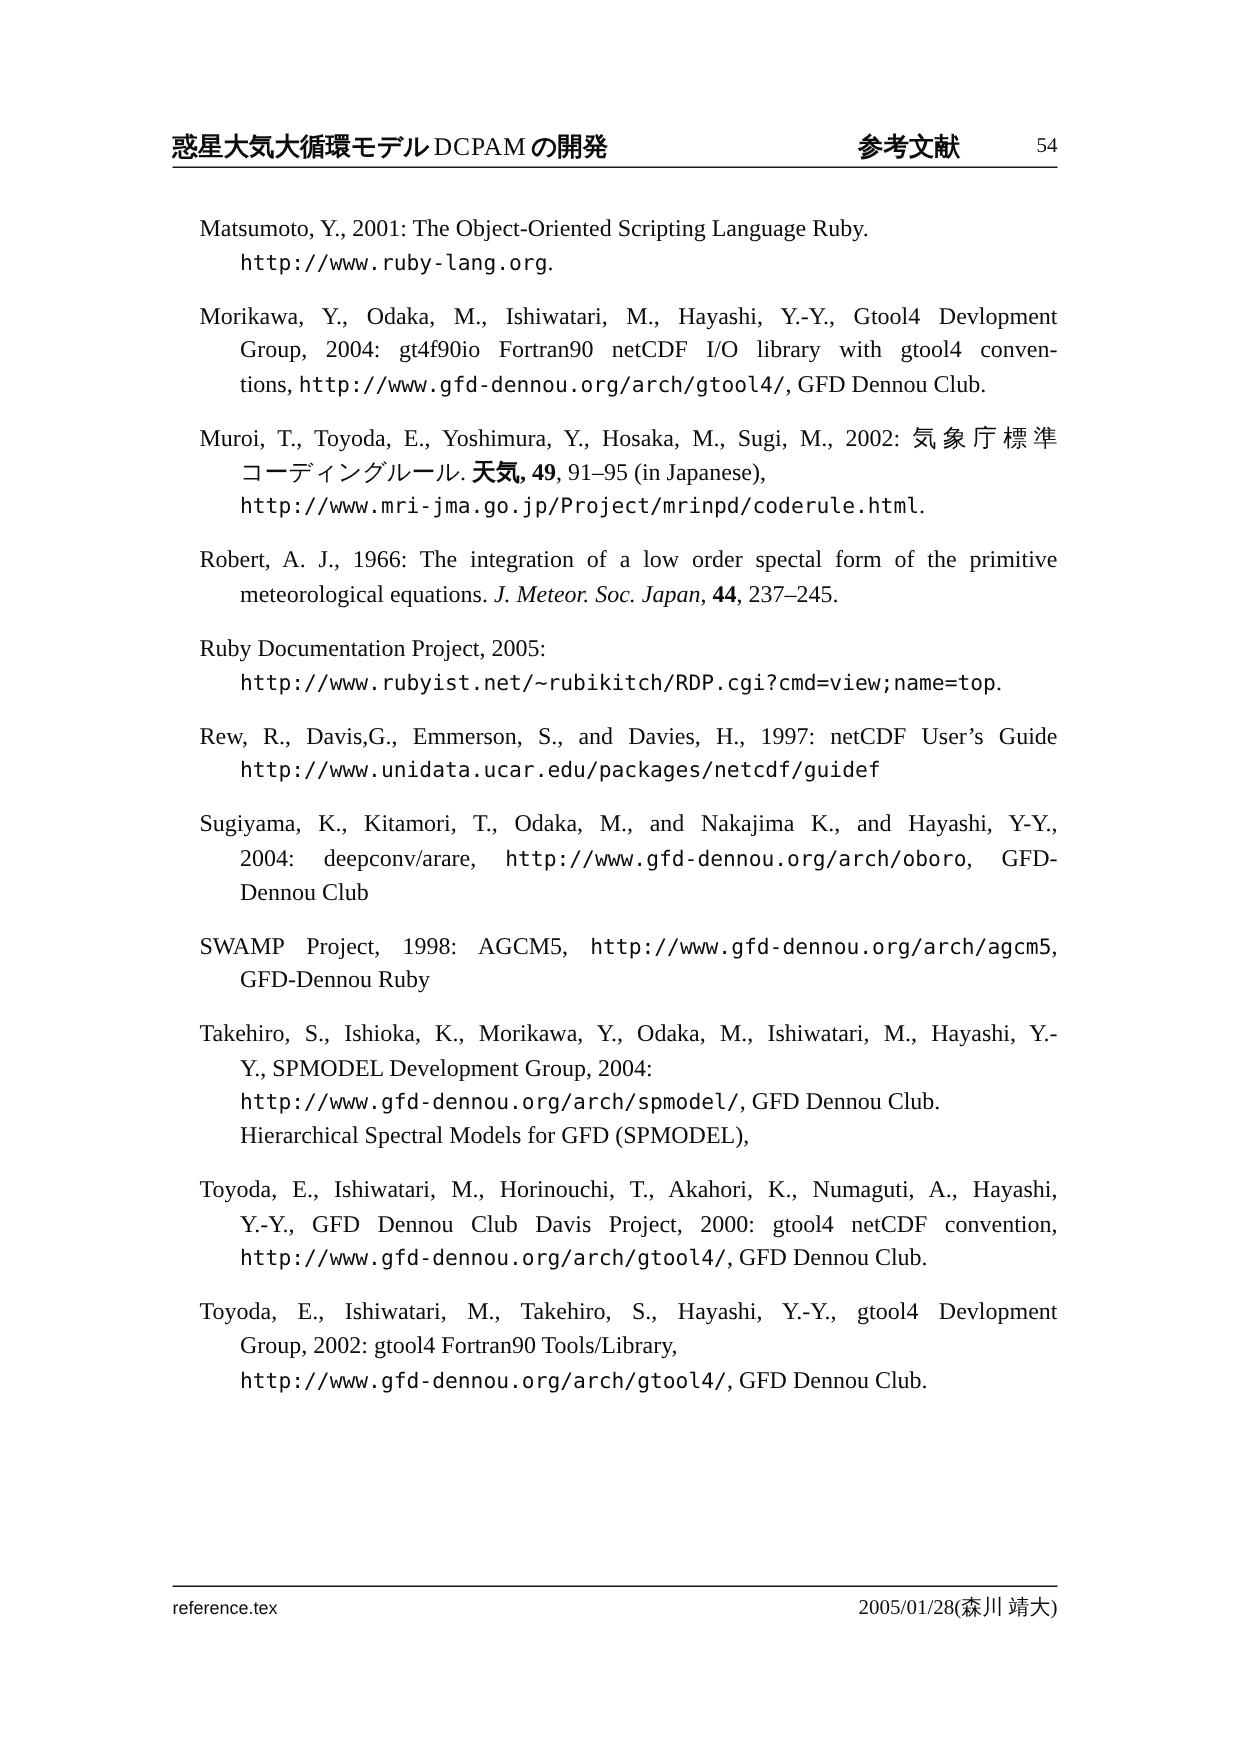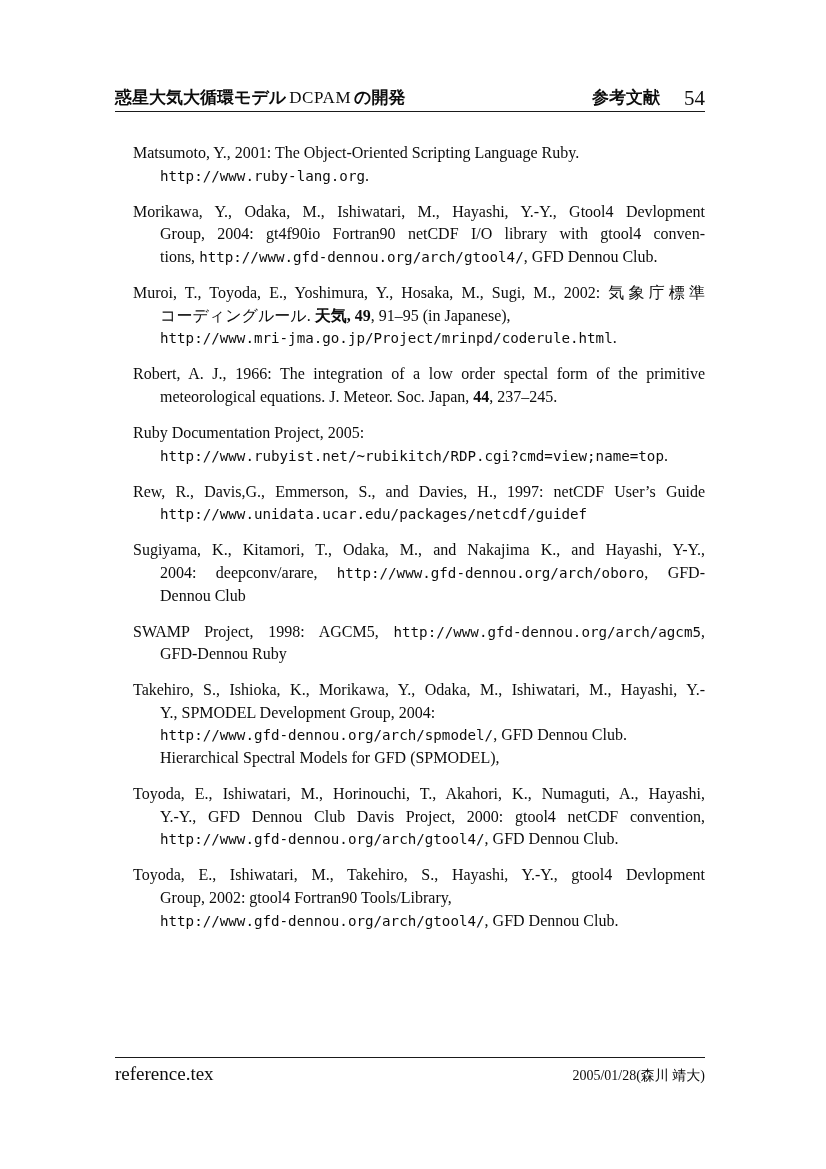--- a/index.html
+++ b/index.html
@@ -29,27 +29,27 @@
   .jp-sans {
     font-family: "Liberation Sans", sans-serif;
     font-weight: bold;
   }
   .model-name {
     font-family: "Liberation Serif", serif;
     font-weight: normal;
     letter-spacing: 0.6px;
     padding: 0 3px;
   }
-  .hdr-right { display: flex; align-items: flex-start; gap: 24px; }
+  .hdr-right { display: flex; align-items: center; gap: 35px; }
   .section-label {
     font-family: "Liberation Sans", sans-serif;
     font-weight: bold;
     font-size: 17px;
   }
-  .page-num { font-size: 21px; }
+  .page-num { font-size: 14px; margin-left: 16px; }
 
   .rule {
     position: absolute;
     left: 115px;
     width: 590px;
     height: 1.4px;
     background: #1a1a1a;
   }
   .rule.top { top: 111px; }
   .rule.bottom { top: 1057px; }
@@ -61,41 +61,41 @@
     top: 142px;
     width: 572px;
     line-height: 22.6px;
   }
   .ref { margin: 0 0 13.5px 0; }
   .ln { display: block; }
   .ln.cont { padding-left: 27px; }
   .ln.just { text-align: justify; text-align-last: justify; }
   .s-rm { }
   .s-bf { font-weight: bold; }
-  .s-it { }
+  .s-it { font-style: italic; }
   .s-jp { }
   .s-jpbf { font-weight: bold; }
   .s-tt {
     font-family: "DejaVu Sans Mono", monospace;
     font-size: 14.2px;
   }
 
   
   .ftr {
     position: absolute;
     left: 115px;
     top: 1063px;
     width: 590px;
     display: flex;
     justify-content: space-between;
     align-items: baseline;
   }
   .ftr-file {
-    font-family: Liberation Serif, serif;
-    font-size: 19px;
+    font-family: Liberation Sans, sans-serif;
+    font-size: 12px;
   }
   .ftr-date { font-size: 14px; }
 </style>
 </head>
 <body>
 
 <div class="page">
 
   <div class="hdr">
     <div class="hdr-left">

